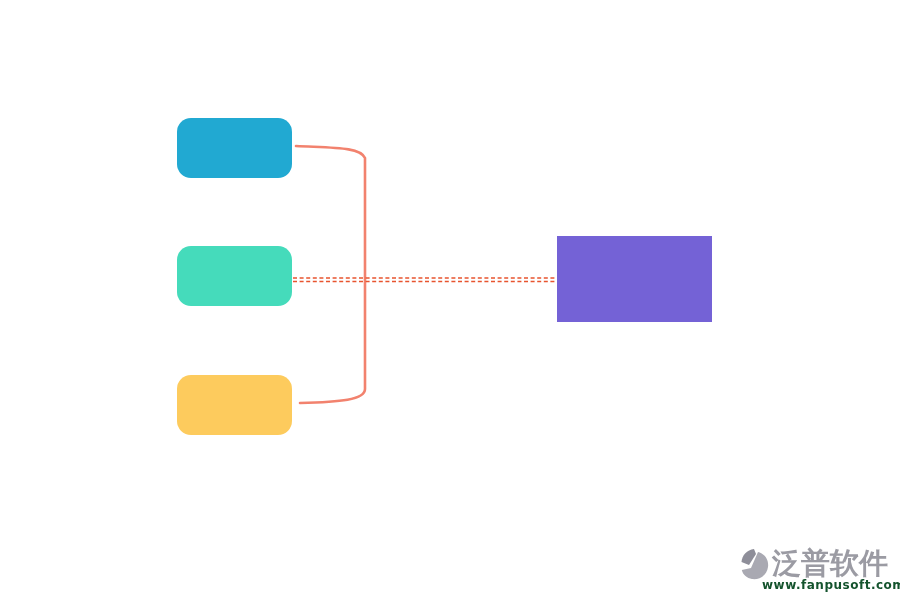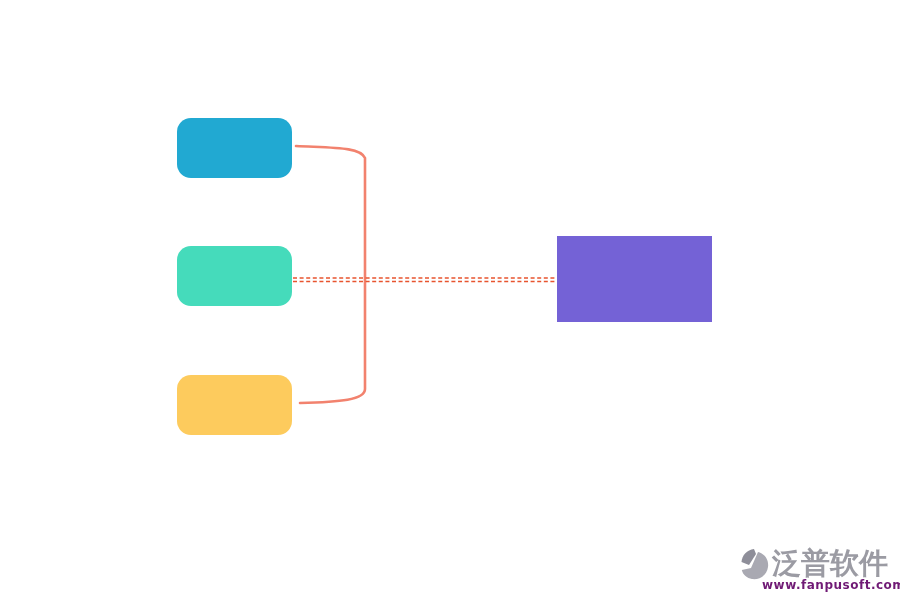--- a/index.html
+++ b/index.html
@@ -110,16 +110,16 @@
   <div class="watermark">
     <div class="watermark-top">
       <svg class="watermark-logo" viewBox="0 0 29 31">
 
         <path d="M 13 0 C 6 1 1 6 0.5 13 L 8 16 L 15 5 Z" fill="#8e8e99"></path>
 
         <path d="M 17 3 C 24 5 28 11 27 18 C 26 26 19 31 11 30 C 6 29 2 26 0.8 21 L 10 19 Z" fill="#a9a9b2"></path>
       </svg>
       <span class="watermark-brand" style="color: rgb(155, 155, 163);">泛普软件</span>
     </div>
-    <div class="watermark-url" style="color: #701a75;">www.fanpusoft.com</div>
+    <div class="watermark-url" style="color: #14532d;">www.fanpusoft.com</div>
   </div>
 
 </div>
 
 </body></html>

